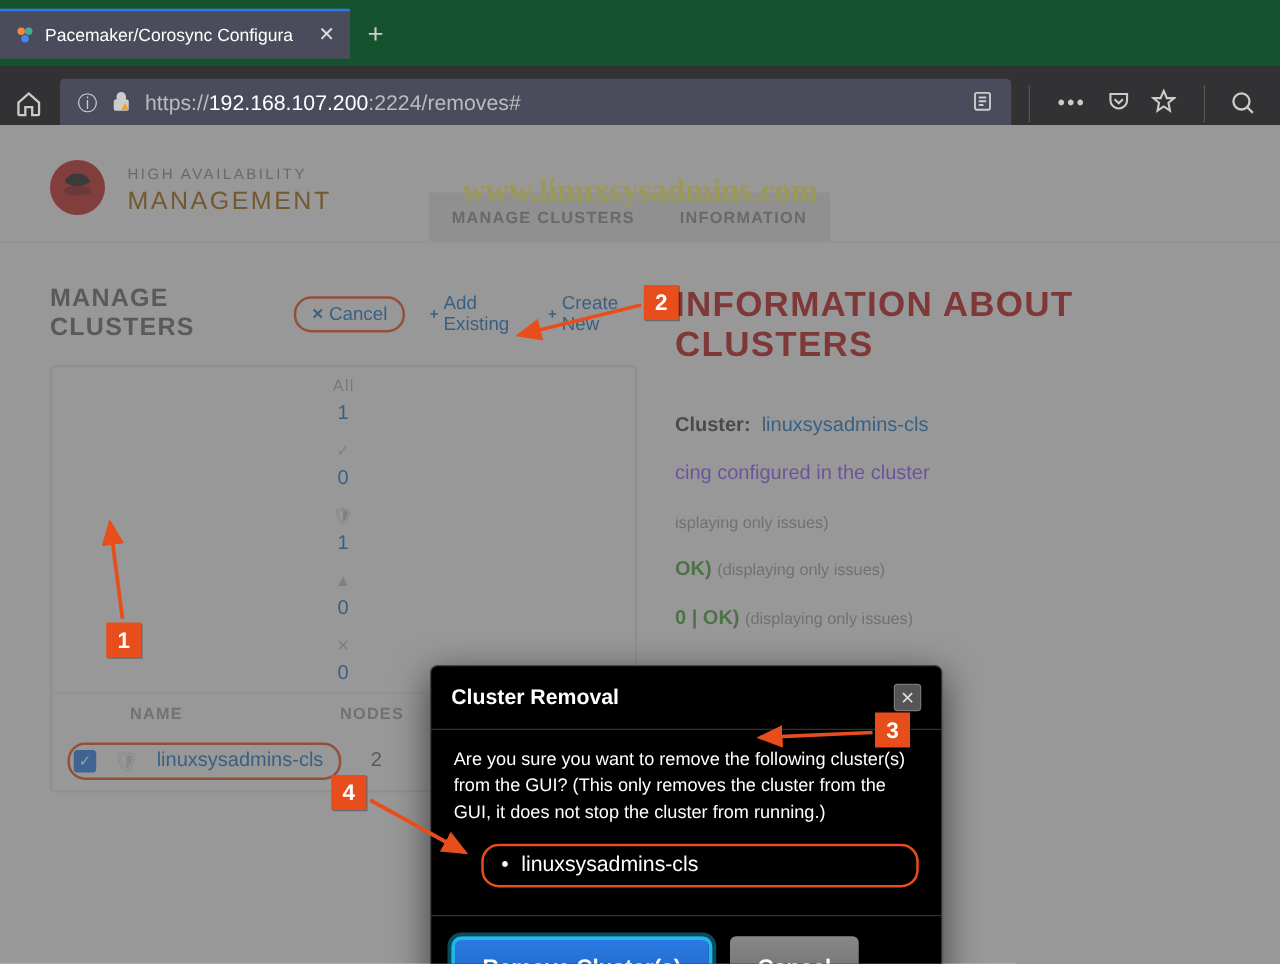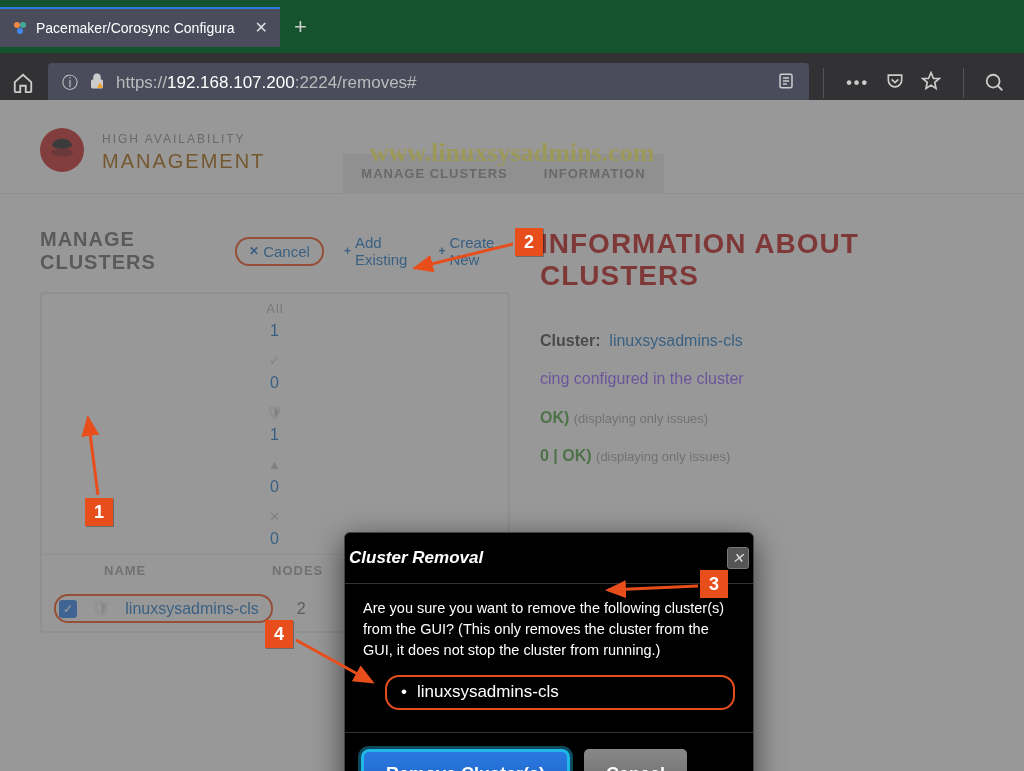--- a/index.html
+++ b/index.html
@@ -62,21 +62,21 @@
   .info-body .link { color: #1e73be; }
   .info-body .warn { color: #8b5cf6; }
   .info-body .ok { color: #4a9c3f; font-weight: 600;}
   .info-body .small { color: #999; font-size: 13px;}
   
   
   .dim { position: absolute; inset: 0; background: rgba(80,80,80,0.55); z-index: 10; }
   
   
   .modal { position: absolute; left: 344px; top: 432px; width: 410px; background: #000; border-radius: 6px; z-index: 20; border: 1px solid #444; box-shadow: 0 8px 30px rgba(0,0,0,0.6);}
-  .modal-head { display: flex; align-items: center; justify-content: space-between; padding: 14px 4px; border-bottom: 1px solid #333; font-style: italic;}
+  .modal-head { display: flex; align-items: center; justify-content: space-between; padding: 14px 16px; border-bottom: 1px solid #333;}
   .modal-title { color: #fff; font-size: 17px; font-weight: 700; }
   .modal-close { width: 22px; height: 22px; border-radius: 3px; background: #555; color: #ddd; display: flex; align-items: center; justify-content: center; font-size: 14px; cursor: pointer; border: 1px solid #777;}
   .modal-body { padding: 14px 18px 8px; color: #fff; font-size: 14.5px; line-height: 1.45;}
   .modal-list { padding: 14px 0 14px 22px; }
   .modal-list-item { display: flex; align-items: center; gap: 10px; font-size: 17px; }
   .modal-foot { display: flex; gap: 14px; padding: 16px; border-top: 1px solid #333; justify-content: flex-start;}
   .btn { padding: 12px 22px; border-radius: 5px; font-size: 18px; font-weight: 700; cursor: pointer; border: none;}
   .btn-primary { background: linear-gradient(#2a7ae2, #1c5fbf); color: #fff; }
   .btn-secondary { background: linear-gradient(#888, #666); color: #fff; }
   
@@ -233,20 +233,21 @@
           <span class="arrow">▶</span>
         </div>
       </div>
     </div>
 
     <div class="right-panel">
       <div class="info-title">INFORMATION ABOUT CLUSTERS</div>
       <div class="info-body">
         <div><span class="label">Cluster:</span>&nbsp;&nbsp;<span class="link">linuxsysadmins-cls</span></div>
         <div class="warn">cing configured in the cluster</div>
+        <div><span class="small">isplaying only issues)</span></div>
         <div><span class="ok">OK)</span> <span class="small">(displaying only issues)</span></div>
         <div><span class="ok">0 | OK)</span> <span class="small">(displaying only issues)</span></div>
       </div>
     </div>
   </div>
 
   <div class="dim"></div>
 
   <div class="modal">
     <div class="modal-head">

